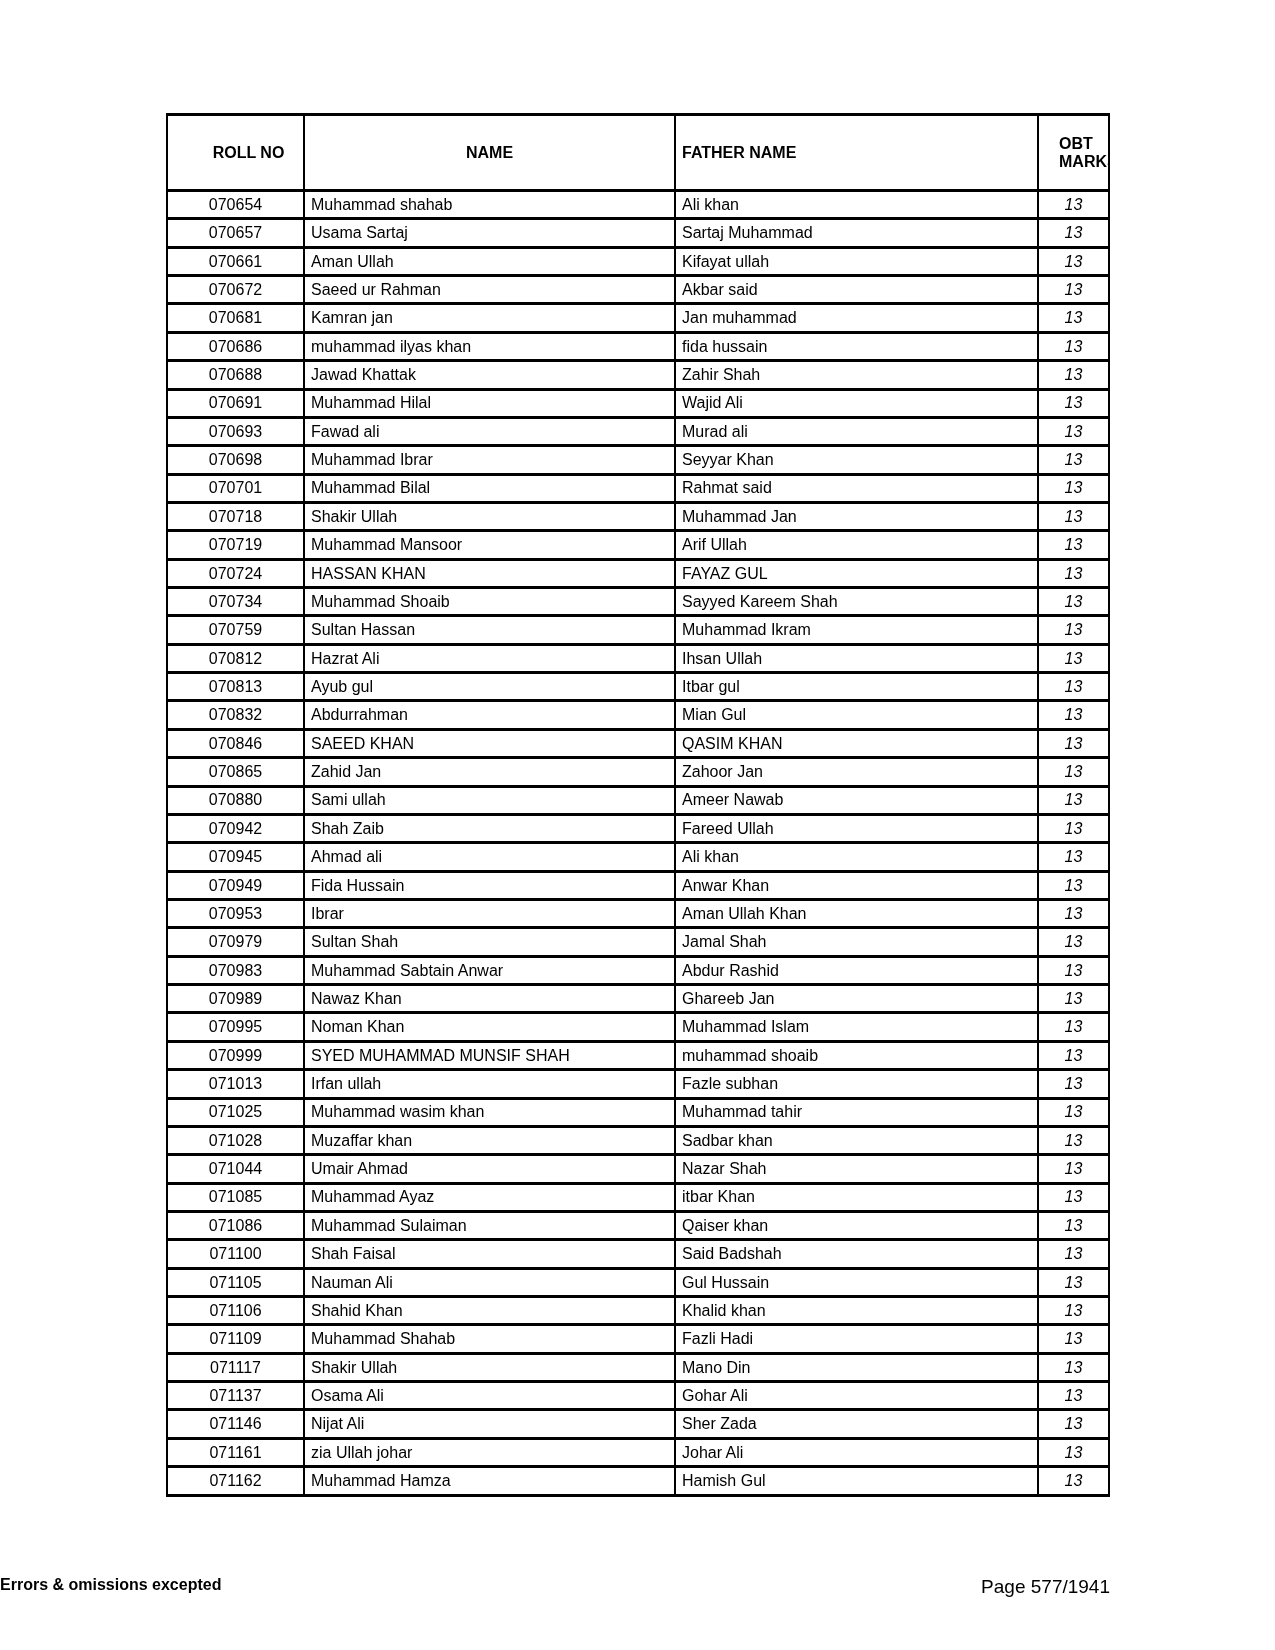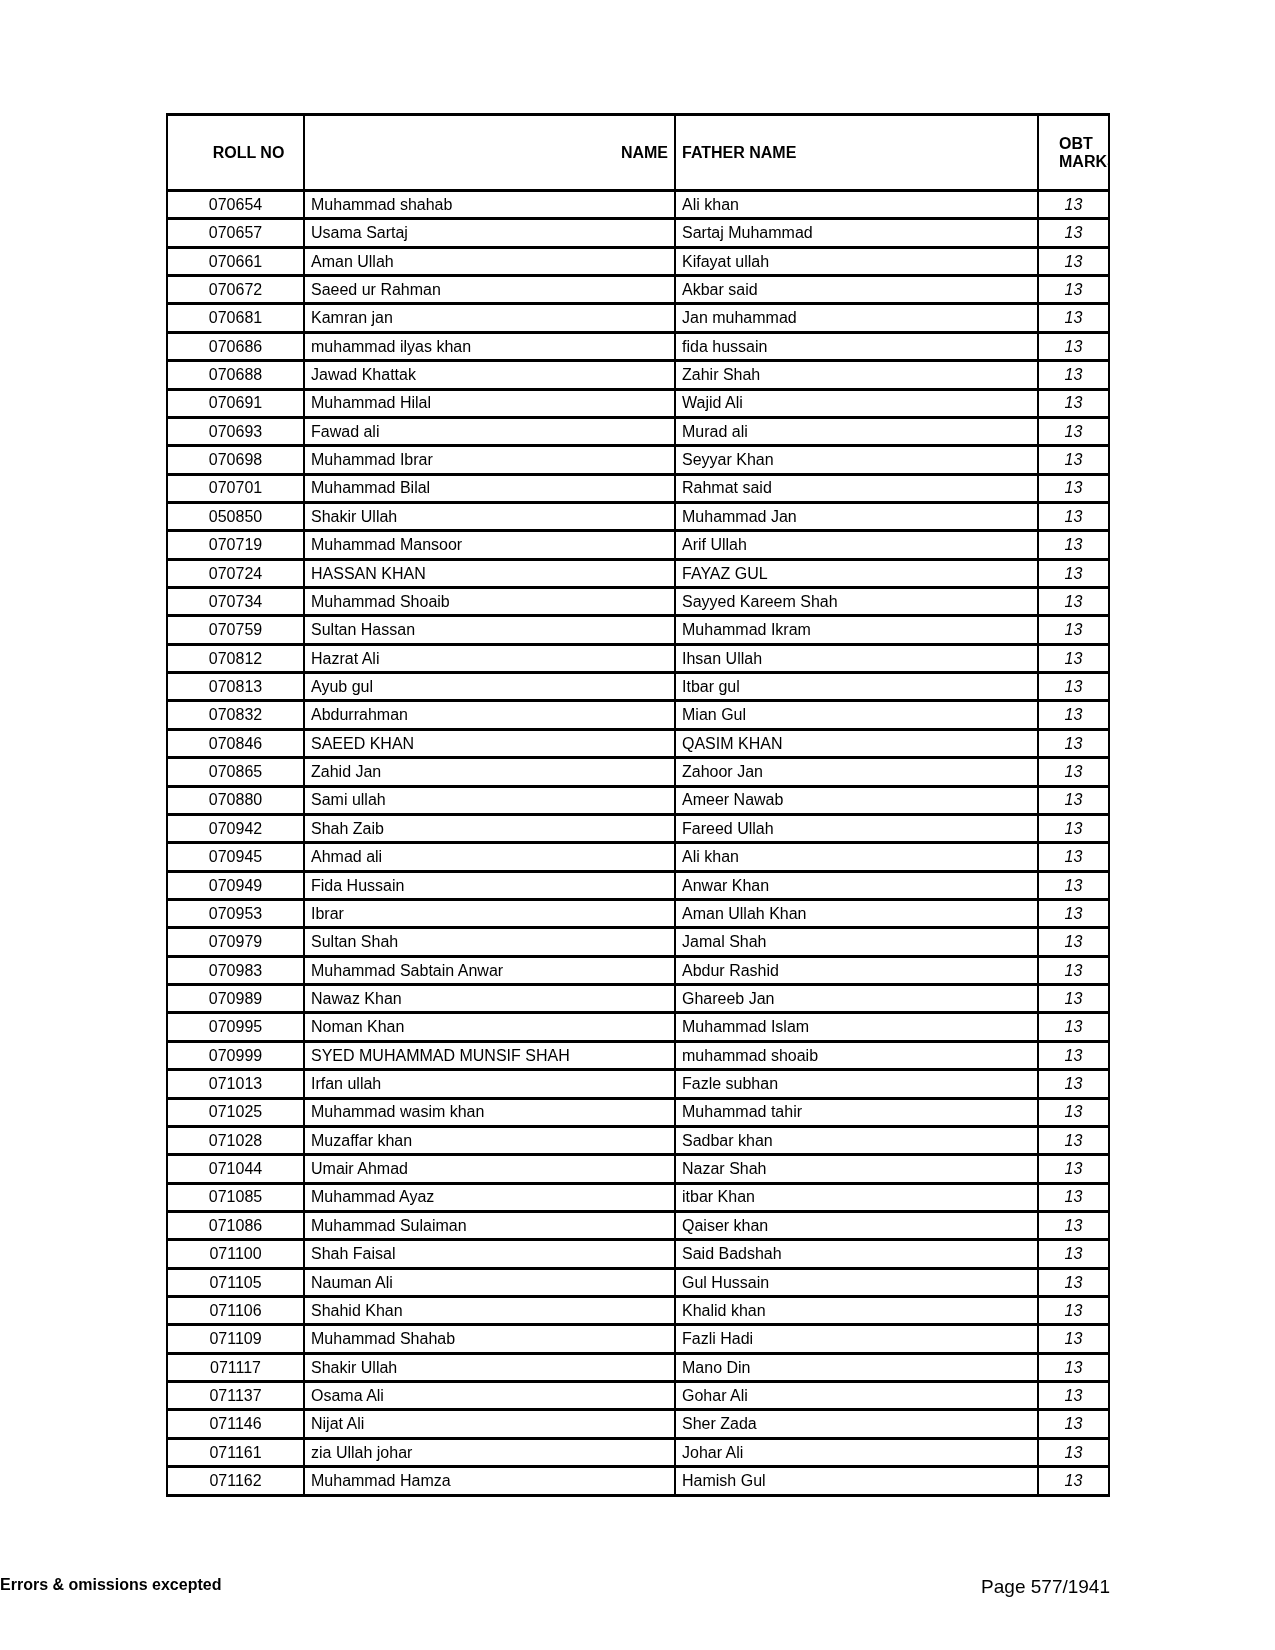--- a/index.html
+++ b/index.html
@@ -40,21 +40,21 @@
     overflow: hidden;
     white-space: nowrap;
     vertical-align: middle;
   }
   table.results thead th {
     height: 73px;
     font-weight: bold;
     white-space: normal;
   }
   table.results thead th.h-roll   { text-align: center; padding-left: 32px; }
-  table.results thead th.h-name   { text-align: right; padding-left: 6px; }
+  table.results thead th.h-name   { text-align: center; padding-left: 6px; }
   table.results thead th.h-father { text-align: left; }
   table.results thead th.h-marks  { text-align: right; padding: 0 20px; }
 
   table.results tbody td { height: 22px; }
   table.results tbody td:nth-child(1) {
     text-align: center;
     font-weight: normal;
   }
   table.results tbody td:nth-child(2),
   table.results tbody td:nth-child(3) {
@@ -163,21 +163,21 @@
           <td>Seyyar Khan</td>
           <td>13</td>
         </tr>
         <tr>
           <td>070701</td>
           <td>Muhammad Bilal</td>
           <td>Rahmat said</td>
           <td>13</td>
         </tr>
         <tr>
-          <td>050850</td>
+          <td>070718</td>
           <td>Shakir Ullah</td>
           <td>Muhammad Jan</td>
           <td>13</td>
         </tr>
         <tr>
           <td>070719</td>
           <td>Muhammad Mansoor</td>
           <td>Arif Ullah</td>
           <td>13</td>
         </tr>

